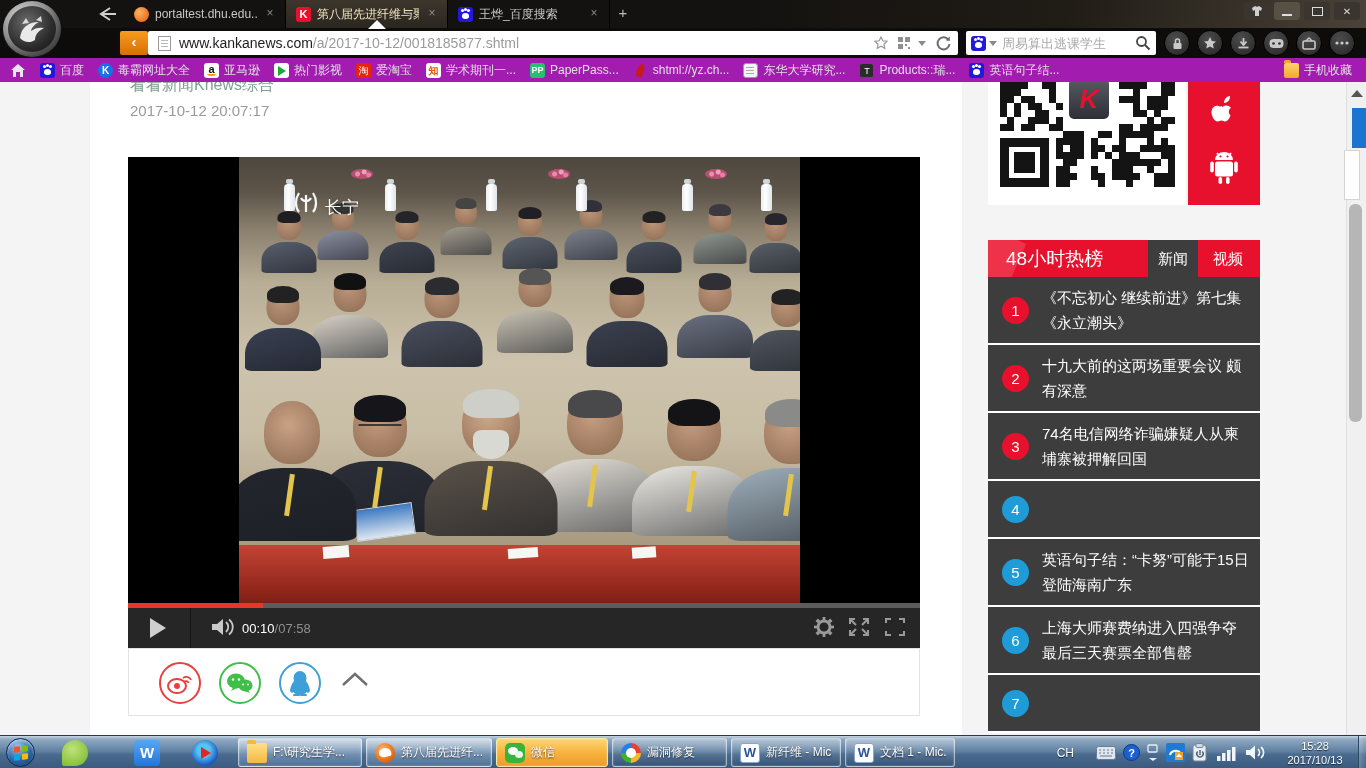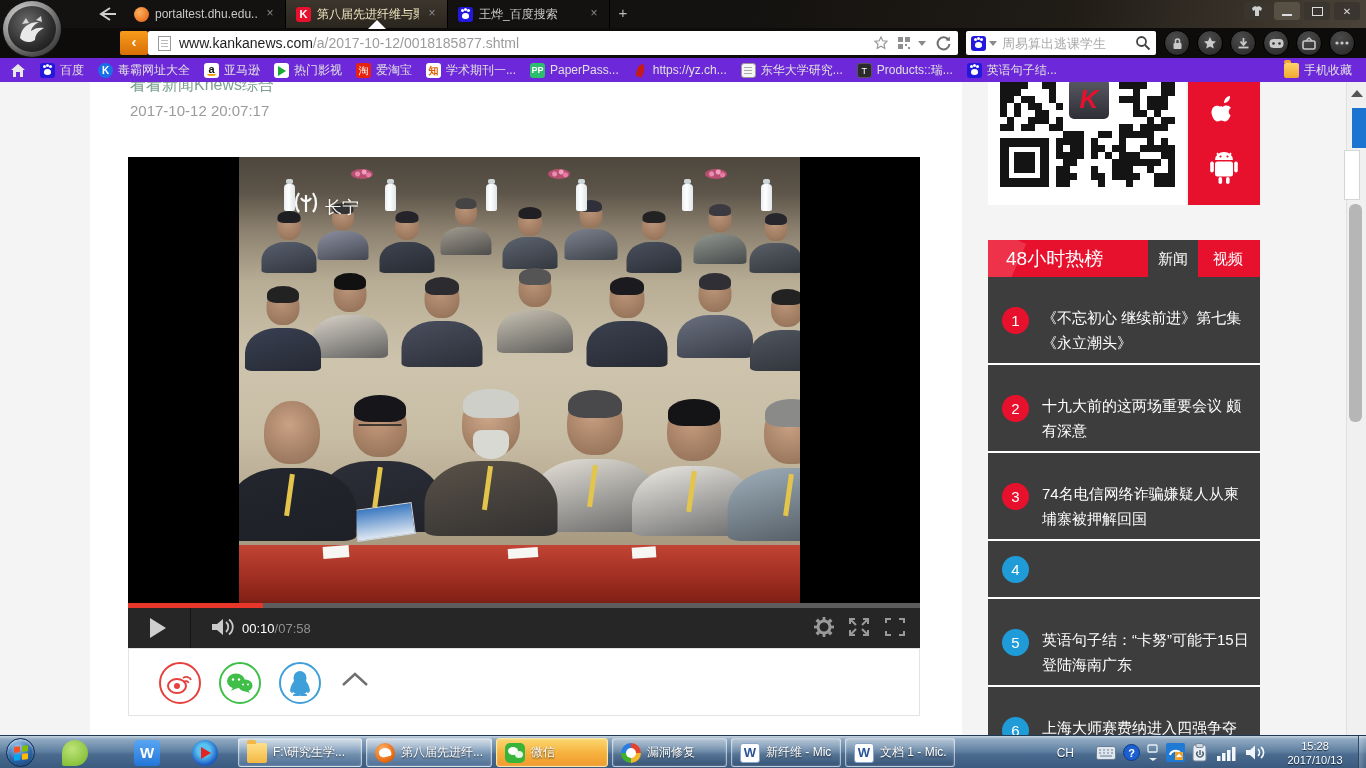--- a/index.html
+++ b/index.html
@@ -4,21 +4,21 @@
 <style>
   html,body{margin:0;padding:0;background:#000;}
   *{box-sizing:border-box;font-family:"Liberation Sans","DejaVu Sans",sans-serif;}
   .screen{position:relative;width:1366px;height:768px;overflow:hidden;background:#f4f4f4;}
 
   
   .chrome{position:absolute;left:0;top:0;width:1366px;height:82px;background:#0b0a08;}
   .tabrow{position:absolute;left:0;top:0;width:1366px;height:28px;
     background:linear-gradient(100deg,#141210 55%,#201c16 78%,#39332a 92%,#4a4339 100%);}
   .addrrow{position:absolute;left:0;top:28px;width:1366px;height:30px;background:#0d0c0a;}
-  .bmrow{position:absolute;left:0;top:58px;width:1366px;height:24px;background:#6d28d9;display:flex;align-items:center;}
+  .bmrow{position:absolute;left:0;top:58px;width:1366px;height:24px;background:#a21caf;display:flex;align-items:center;}
 
   .browser-logo{position:absolute;left:2px;top:0;width:60px;height:58px;z-index:6;}
   .browser-logo .ring{position:absolute;inset:0;border-radius:50%;
     background:radial-gradient(circle at 35% 30%,#d9d9d9,#8f8f8f 45%,#4a4a4a 72%,#222 100%);
     border:1px solid #111;}
   .browser-logo .inner{position:absolute;inset:6px;border-radius:50%;
     background:radial-gradient(circle at 40% 35%,#6a6a6a,#2c2c2c 60%,#101010);}
 
   .back-arrow{position:absolute;left:96px;top:6px;width:22px;height:16px;}
 
@@ -160,21 +160,21 @@
   .hot-header{position:relative;height:37px;background:#e8112d;overflow:hidden;display:flex;align-items:center;}
   .hot-header::before{content:"";position:absolute;left:-18px;top:-8px;width:46px;height:60px;background:#f04e60;transform:rotate(24deg);opacity:.55;}
   .hot-title{position:relative;margin-left:18px;color:#fff;font-size:19px;}
   .hot-tab{position:absolute;top:0;height:37px;line-height:37px;text-align:center;color:#fff;font-size:15px;}
   .hot-tab-news{left:160px;width:50px;background:#3d3d3d;}
   .hot-tab-video{left:214px;width:52px;}
   .hot-item{position:relative;min-height:58px;background:#3d3d3d;border-bottom:2px solid #fff;display:flex;align-items:center;padding:8px 10px 8px 14px;gap:13px;}
   .rank{flex:0 0 auto;width:27px;height:27px;border-radius:50%;color:#fff;font-size:15px;display:flex;align-items:center;justify-content:center;}
   .rank.red{background:var(--badge-red,#e8112d);}
   .rank.blue{background:var(--badge-blue,#1f9bd7);}
-  .hot-text{color:#fdfdfd;font-size:15px;line-height:25px;margin-top:20px;}
+  .hot-text{color:#fdfdfd;font-size:15px;line-height:25px;}
 
   .scrollzone{position:absolute;left:1346px;top:0;width:20px;height:653px;background:#f0f0f0;border-left:1px solid #e0e0e0;}
   .scroll-up{position:absolute;left:4px;top:8px;width:0;height:0;border-left:6px solid transparent;border-right:6px solid transparent;border-bottom:7px solid #555;}
   .side-blue{position:absolute;left:1352px;top:26px;width:14px;height:40px;background:#1b74cf;z-index:3;}
   .side-white{position:absolute;left:1344px;top:68px;width:16px;height:50px;background:#fff;border:1px solid #d5d5d5;z-index:3;}
   .scroll-thumb{position:absolute;left:1349px;top:122px;width:13px;height:218px;background:#b6b6b6;border-radius:6px;}
 
   
   .taskbar{position:absolute;left:0;top:735px;width:1366px;height:33px;
     background:linear-gradient(#c6d5e2,#90a9c2 10%,#5f80a1 48%,#4a6b8e 58%,#3a5a7f 100%);
@@ -374,21 +374,21 @@
       <div class="bm">
           <span class="bm-ico bi-journal"></span>
           <span class="bm-label">学术期刊一...</span>
         </div>
       <div class="bm">
           <span class="bm-ico bi-pp"></span>
           <span class="bm-label">PaperPass...</span>
         </div>
       <div class="bm">
           <span class="bm-ico bi-rocket"></span>
-          <span class="bm-label">https://yz.ch...</span>
+          <span class="bm-label">shtml://yz.ch...</span>
         </div>
       <div class="bm">
           <span class="bm-ico bi-doc"></span>
           <span class="bm-label">东华大学研究...</span>
         </div>
       <div class="bm">
           <span class="bm-ico bi-teng"></span>
           <span class="bm-label">Products::瑞...</span>
         </div>
       <div class="bm">

